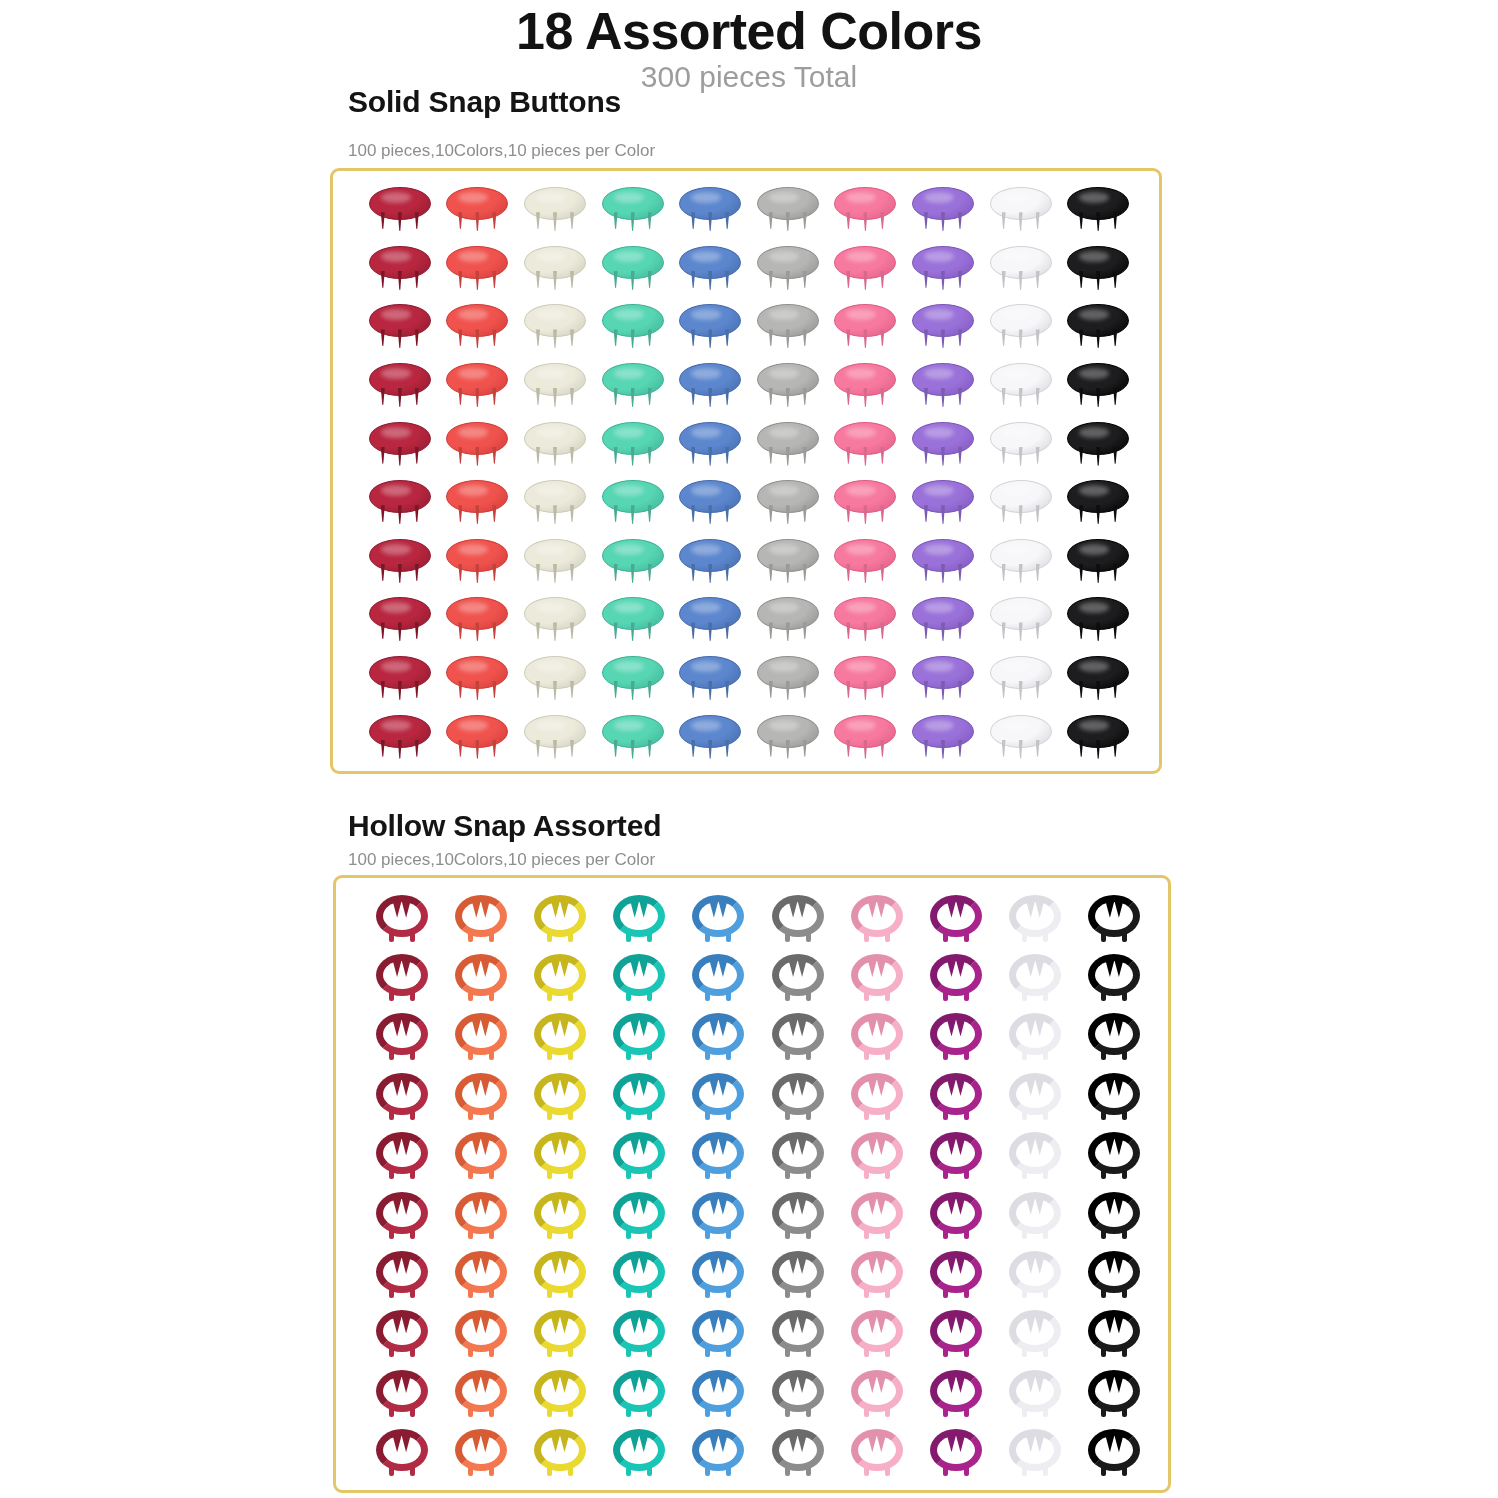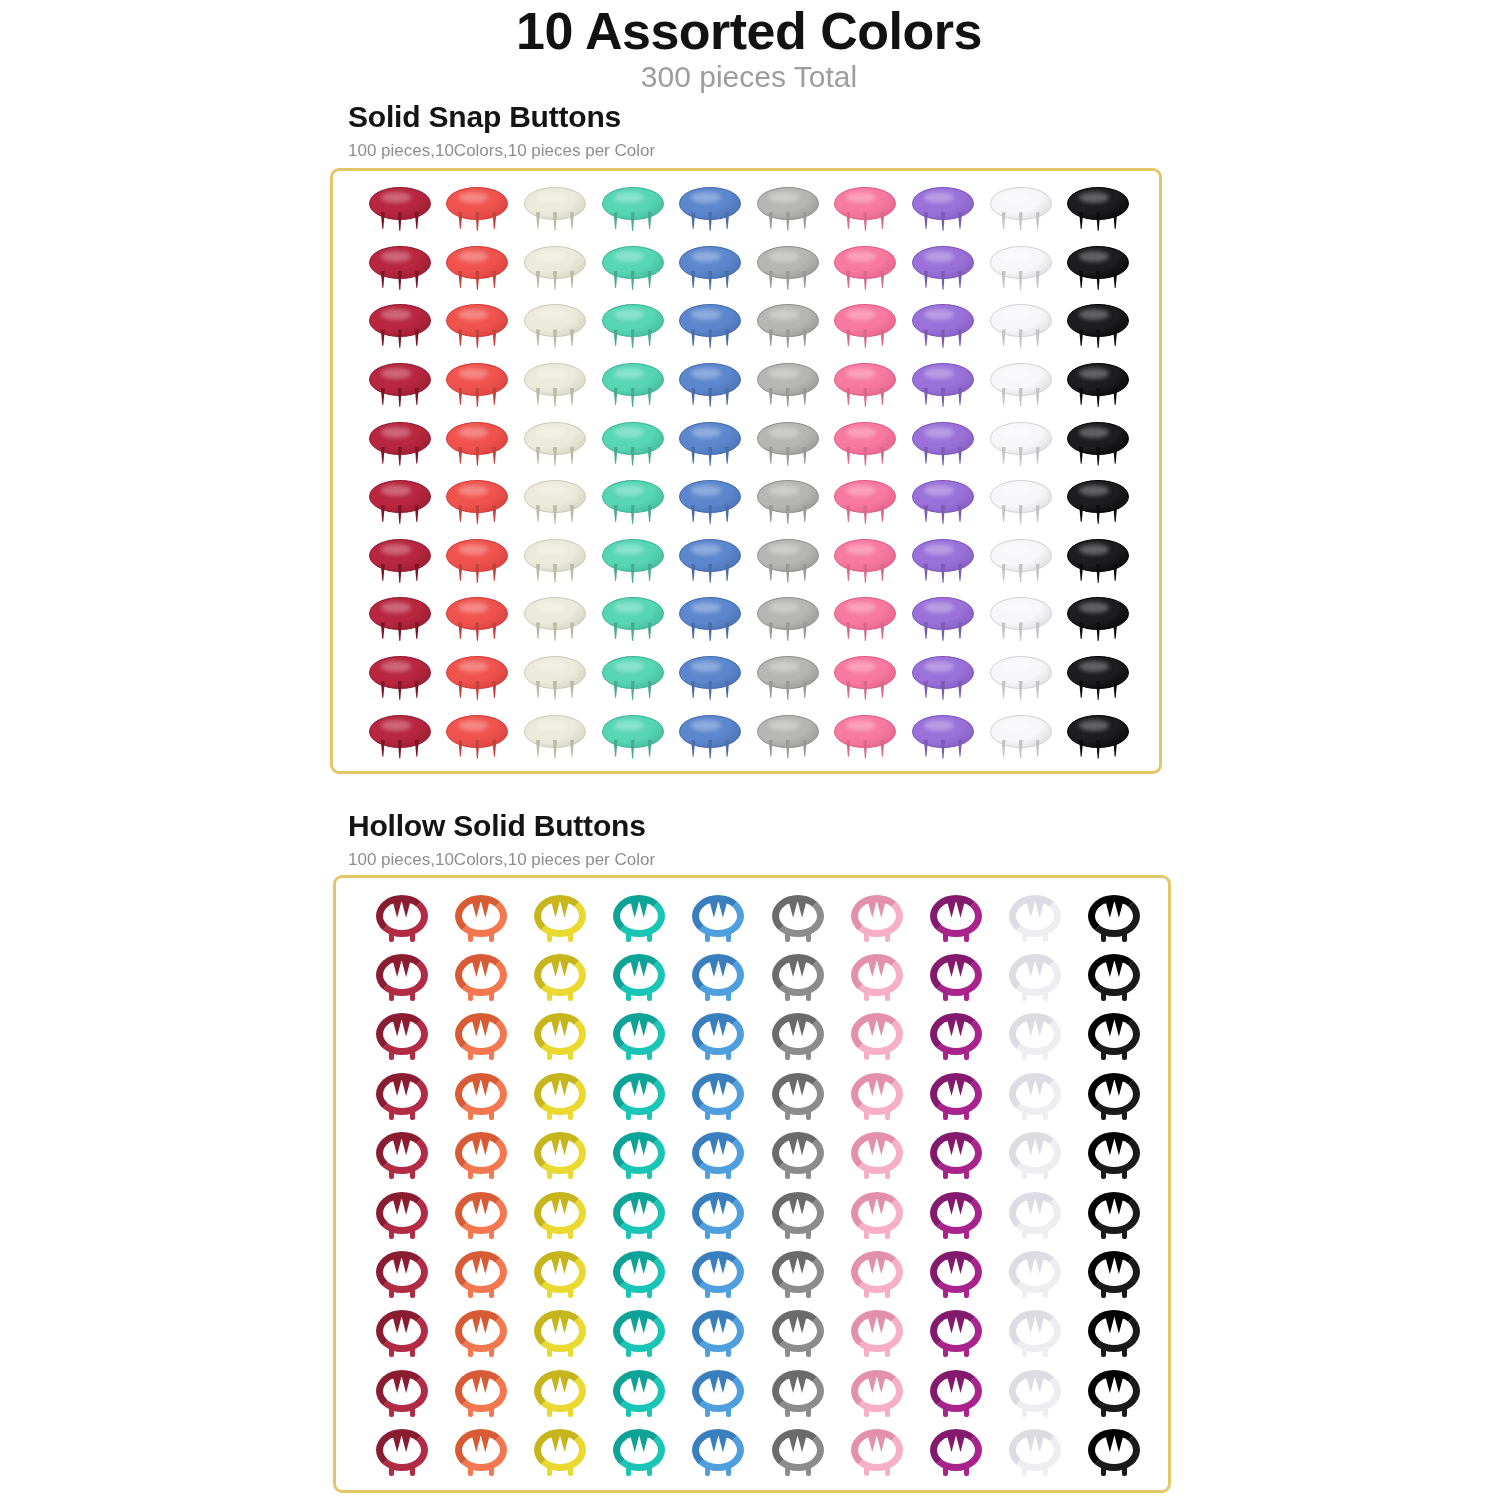--- a/index.html
+++ b/index.html
@@ -151,25 +151,25 @@
     border-radius: 0 0 2px 2px;
   }
   .hollow-btn .f1 { left: 13px; }
   .hollow-btn .f2 { left: 34px; }
 </style>
 </head>
 <body>
 
 <div>
 
-  <div class="main-title">10 Assorted Colors</div>
+  <div class="main-title">18 Assorted Colors</div>
 
   <div class="main-subtitle">300 pieces Total</div>
 
-  <div class="section-title" style="top:99px;">Solid Snap Buttons</div>
+  <div class="section-title" style="top:84px;">Solid Snap Buttons</div>
   <div class="section-subtitle" style="top:140px;">100 pieces,10Colors,10 pieces per Color</div>
 
   <div class="frame" id="solid-frame" style="left: 330px; top: 168px; width: 832px; height: 606px; border-color: rgb(227, 198, 104);">
     <div class="grid" id="solid-grid" style="left:28px; top:10px; width:776px; height:586px;
                 grid-template-columns:repeat(10,1fr);
                 grid-template-rows:repeat(10,1fr);">
         <div class="cell">
           <div class="solid-btn">
             <div class="cap" style="background: radial-gradient(at 34% 26%, rgb(184, 38, 63) 0%, rgb(184, 38, 63) 52%, rgb(141, 26, 46) 100%); border: 1px solid rgb(141, 26, 46);">
               <div class="gloss"></div>
@@ -1165,21 +1165,21 @@
               <div class="gloss"></div>
             </div>
             <div class="prong p1" style="background: rgb(13, 13, 15);"></div>
             <div class="prong p2" style="background: rgb(13, 13, 15);"></div>
             <div class="prong p3" style="background: rgb(13, 13, 15);"></div>
           </div>
         </div>
       </div>
   </div>
 
-  <div class="section-title" style="top:808px;">Hollow Solid Buttons</div>
+  <div class="section-title" style="top:808px;">Hollow Snap Assorted</div>
   <div class="section-subtitle" style="top:849px;">100 pieces,10Colors,10 pieces per Color</div>
 
   <div class="frame" id="hollow-frame" style="left: 333px; top: 875px; width: 838px; height: 618px; border-color: rgb(227, 198, 104);">
     <div class="grid" id="hollow-grid" style="left:26px; top:12px; width:792px; height:594px;
                 grid-template-columns:repeat(10,1fr);
                 grid-template-rows:repeat(10,1fr);">
         <div class="cell">
           <div class="hollow-btn">
             <div class="ring" style="border-color: rgb(138, 28, 49) rgb(178, 43, 69) rgb(178, 43, 69) rgb(138, 28, 49);"></div>
             <div class="tooth t1" style="background: rgb(138, 28, 49);"></div>

